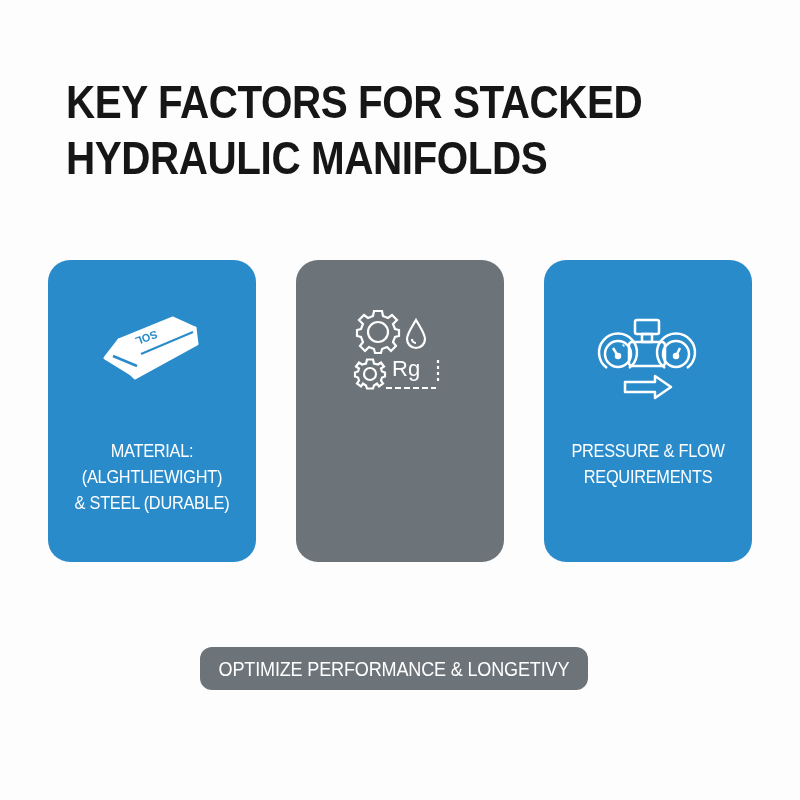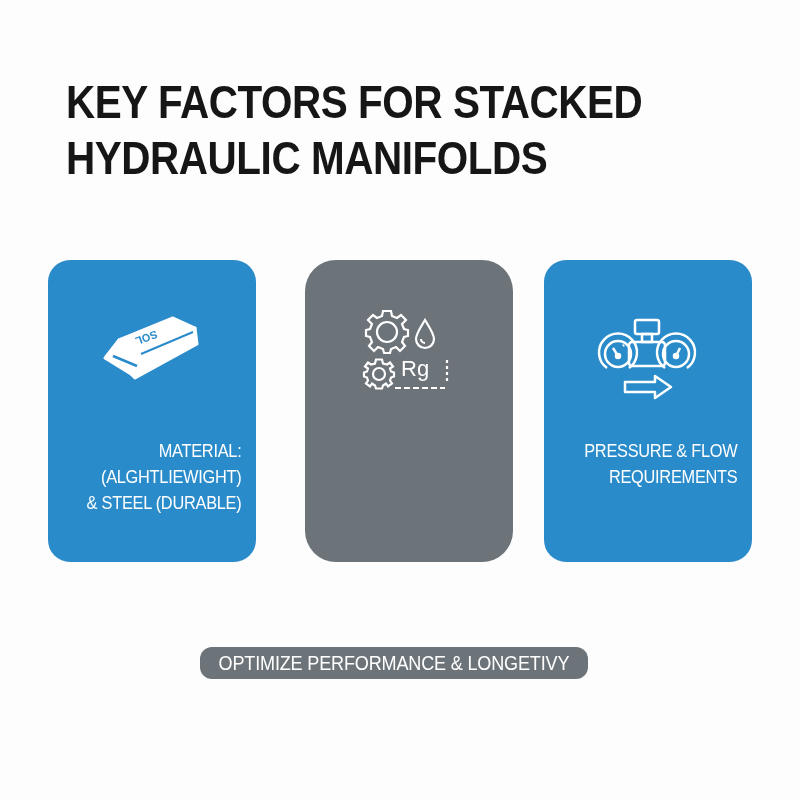--- a/index.html
+++ b/index.html
@@ -25,27 +25,27 @@
       border-radius: 22px;
       color: #ffffff;
     }
     .card.blue { background: #2a8bcb; }
     .card.gray { background: #6c7379; }
     .card .icon {
       position: absolute; left: 50%; top: 46px; transform: translateX(-50%);
     }
     .card .label {
       position: absolute; left: 0; right: 0; top: 178px;
-      text-align: right;
+      text-align: center;
       font-size: 19px; line-height: 26px;
       letter-spacing: -0.3px;
     }
     .card .label span { display: block; transform: scaleX(0.86); white-space: nowrap; }
     .pill {
-      position: absolute; left: 200px; top: 647px; width: 388px; height: 32px;
+      position: absolute; left: 200px; top: 647px; width: 388px; height: 43px;
       background: #6c7379; border-radius: 12px;
       color: #ffffff;
       display: flex; align-items: center; justify-content: center;
     }
     .pill span {
       font-size: 21px; letter-spacing: -0.2px;
       transform: scaleX(0.86); white-space: nowrap;
     }
   </style>
 </head>
@@ -70,21 +70,21 @@
       <text x="60" y="32" font-family="Liberation Sans, sans-serif" font-size="11" font-weight="bold" fill="#2a8bcb" stroke="none" transform="rotate(160 60 28)">SOL</text>
     </svg>
   </div>
   <div class="label">
     <span>MATERIAL:</span>
     <span>(ALGHTLIEWIGHT)</span>
     <span>&amp; STEEL (DURABLE)</span>
   </div>
 </div>
 
-<div class="card gray" style="left:305px;border-radius:31px;">
+<div class="card gray" style="left:296px;">
   <div class="icon" style="top:48px;">
     <svg width="100" height="90" viewBox="0 0 100 90" fill="none" stroke="#ffffff" stroke-width="2.2">
 
       <g transform="translate(28,24)">
         <circle r="10"></circle>
         <path d="M-4,-19 L4,-19 L5,-14 L10,-12 L14,-15 L19,-10 L15,-6 L17,-1 L21,0 L21,6 L17,7 L15,12 L18,16 L13,21 L9,17 L4,19 L3,23 L-3,23 L-4,19 L-9,17 L-13,21 L-18,16 L-15,12 L-17,7 L-21,6 L-21,0 L-17,-1 L-15,-6 L-19,-10 L-14,-15 L-10,-12 L-5,-14 Z" transform="translate(0,-2)"></path>
       </g>
 
       <g transform="translate(20,66)">
         <circle r="6"></circle>

